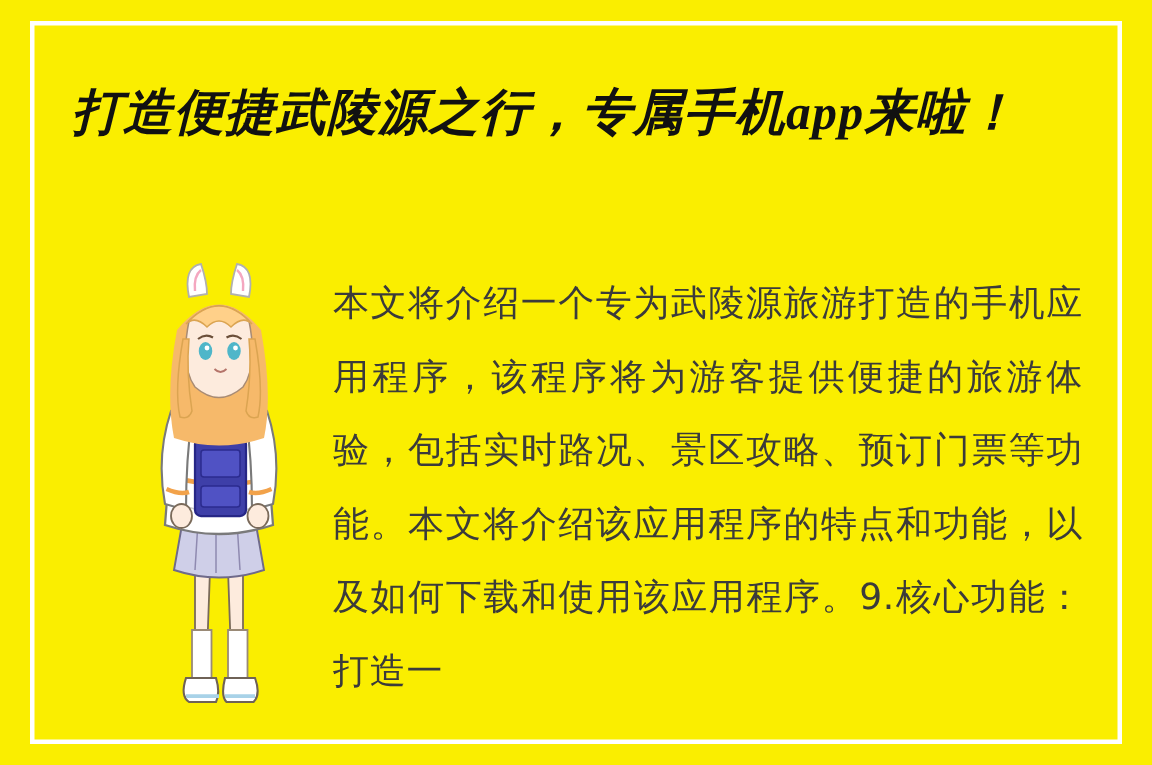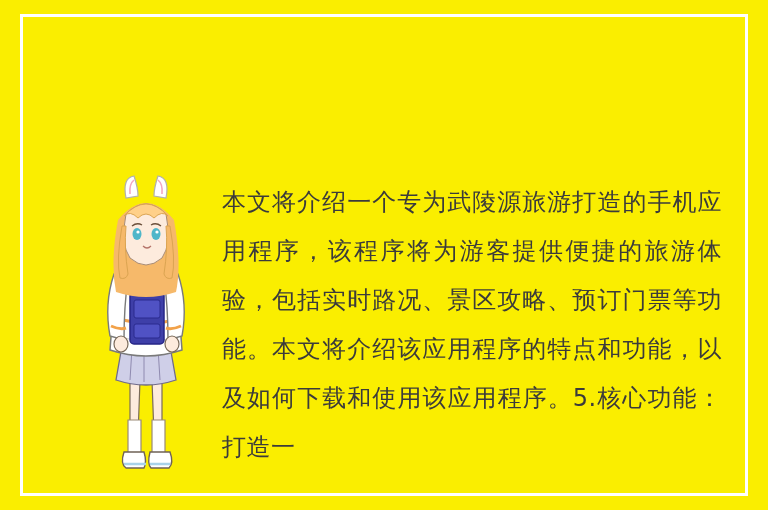--- a/index.html
+++ b/index.html
@@ -69,20 +69,21 @@
     display: block;
   }
 </style>
 </head>
 <body>
 
 <div id="card">
 
   <div id="border-frame"></div>
 
+  <div id="title">打造便捷武陵源之行，专属手机app来啦！</div>
 
   <div id="illustration">
     <svg width="120" height="310" viewBox="0 0 120 310" xmlns="http://www.w3.org/2000/svg">
 
       <path d="M44 212 L44 268 L52 268 L54 212 Z" fill="#FDEBDD" stroke="#7a6a5a" stroke-width="1.2"></path>
       <path d="M66 212 L68 268 L76 268 L76 212 Z" fill="#FDEBDD" stroke="#7a6a5a" stroke-width="1.2"></path>
 
       <path d="M42 252 L42 286 L55 286 L55 252 Z" fill="#FFFFFF" stroke="#9a8a76" stroke-width="1.2"></path>
       <path d="M66 252 L66 286 L79 286 L79 252 Z" fill="#FFFFFF" stroke="#9a8a76" stroke-width="1.2"></path>
 
@@ -129,15 +130,15 @@
       <path d="M40 30 q-4 -20 8 -22 q4 12 4 20 z" fill="#FFFFFF" stroke="#b0b0b0" stroke-width="1.2"></path>
       <path d="M80 30 q4 -20 -8 -22 q-4 12 -4 20 z" fill="#FFFFFF" stroke="#b0b0b0" stroke-width="1.2"></path>
       <path d="M44 26 q-1 -10 4 -14" stroke="#F4A7C0" stroke-width="1.6" fill="none"></path>
       <path d="M76 26 q1 -10 -4 -14" stroke="#F4A7C0" stroke-width="1.6" fill="none"></path>
 
       <path d="M36 58 q-6 34 -2 52 q6 2 8 -4 q-4 -26 -2 -48 z" fill="#F6B96A" stroke="#dba451" stroke-width="1"></path>
       <path d="M84 58 q6 34 2 52 q-6 2 -8 -4 q4 -26 2 -48 z" fill="#F6B96A" stroke="#dba451" stroke-width="1"></path>
     </svg>
   </div>
 
-  <div id="body-text">本文将介绍一个专为武陵源旅游打造的手机应用程序，该程序将为游客提供便捷的旅游体验，包括实时路况、景区攻略、预订门票等功能。本文将介绍该应用程序的特点和功能，以及如何下载和使用该应用程序。5.核心功能：打造一</div>
+  <div id="body-text">本文将介绍一个专为武陵源旅游打造的手机应用程序，该程序将为游客提供便捷的旅游体验，包括实时路况、景区攻略、预订门票等功能。本文将介绍该应用程序的特点和功能，以及如何下载和使用该应用程序。9.核心功能：打造一</div>
 
 </div>
 
 </body></html>

